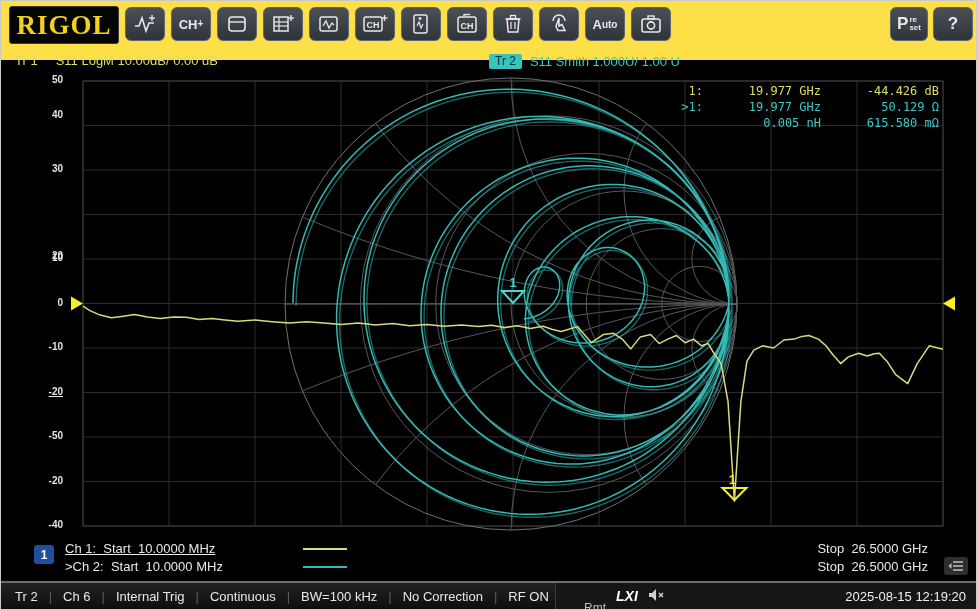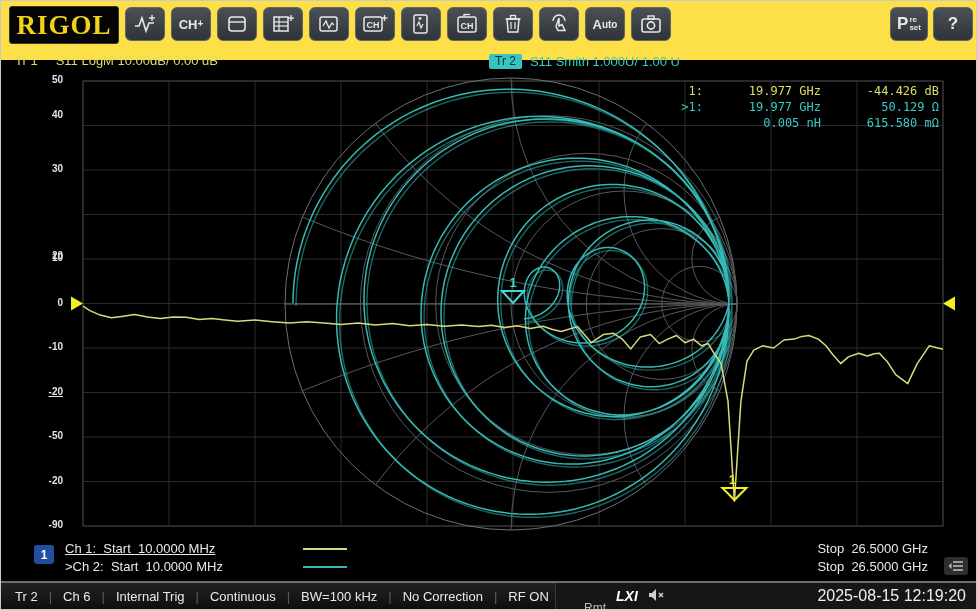--- a/index.html
+++ b/index.html
@@ -41,21 +41,21 @@
   
   .statusbar{position:absolute;left:0;bottom:0;width:100%;height:26px;background:linear-gradient(#222,#0e0e0e);
              border-top:2px solid #6e6e6e;display:flex;align-items:center;color:#e9e9e9;font-size:13px;}
   .sb-left{display:flex;align-items:center;padding-left:14px;flex:0 0 540px;}
   .sb-item{white-space:nowrap;cursor:pointer;}
   .sb-item + .sb-item::before{content:"|";color:#5c5c5c;margin:0 11px;cursor:default;}
   .sb-right{flex:1;height:100%;display:flex;align-items:center;background:#161616;border-left:1px solid #3a3a3a;
             padding:0 10px 0 28px;box-sizing:border-box;}
   .rmt{color:#bdbdbd;font-size:12px;margin-right:10px;margin-top:23px;}
   .lxi{font-style:italic;font-weight:700;font-size:14px;color:#fff;margin-right:10px;}
-  .dt{margin-left:auto;font-size:16px;color:#f0f0f0;}
+  .dt{margin-left:auto;font-size:13px;color:#f0f0f0;}
   svg.plot{position:absolute;left:0;top:0;}
 </style>
 </head>
 <body>
 
 <div class="screen">
 
   <div class="toolbar">
     <div class="logo">RIGOL</div>
     <div id="tbar-buttons">
@@ -244,21 +244,21 @@
       <div class="ytick" style="top: 73px;">50</div>
       <div class="ytick" style="top: 108px;">40</div>
       <div class="ytick" style="top: 162px;">30</div>
       <div class="ytick" style="top: 206.5px; margin-top: 42px;">20</div>
       <div class="ytick" style="top: 251px;">10</div>
       <div class="ytick" style="top: 295.5px;">0</div>
       <div class="ytick" style="top: 340px;">-10</div>
       <div class="ytick" style="top: 384.5px; text-decoration: underline;">-20</div>
       <div class="ytick" style="top: 429px;">-50</div>
       <div class="ytick" style="top: 473.5px;">-20</div>
-      <div class="ytick" style="top: 518px;">-90</div>
+      <div class="ytick" style="top: 518px;">-40</div>
     </div>
 
   <div class="mk" id="marker-readout">
       <span class="y">1:</span>
       <span class="y">19.977 GHz</span>
       <span class="y">-44.426 dB</span>
       <span class="c">&gt;1:</span>
       <span class="c">19.977 GHz</span>
       <span class="c">50.129 Ω</span>
       <span class="c"></span>

